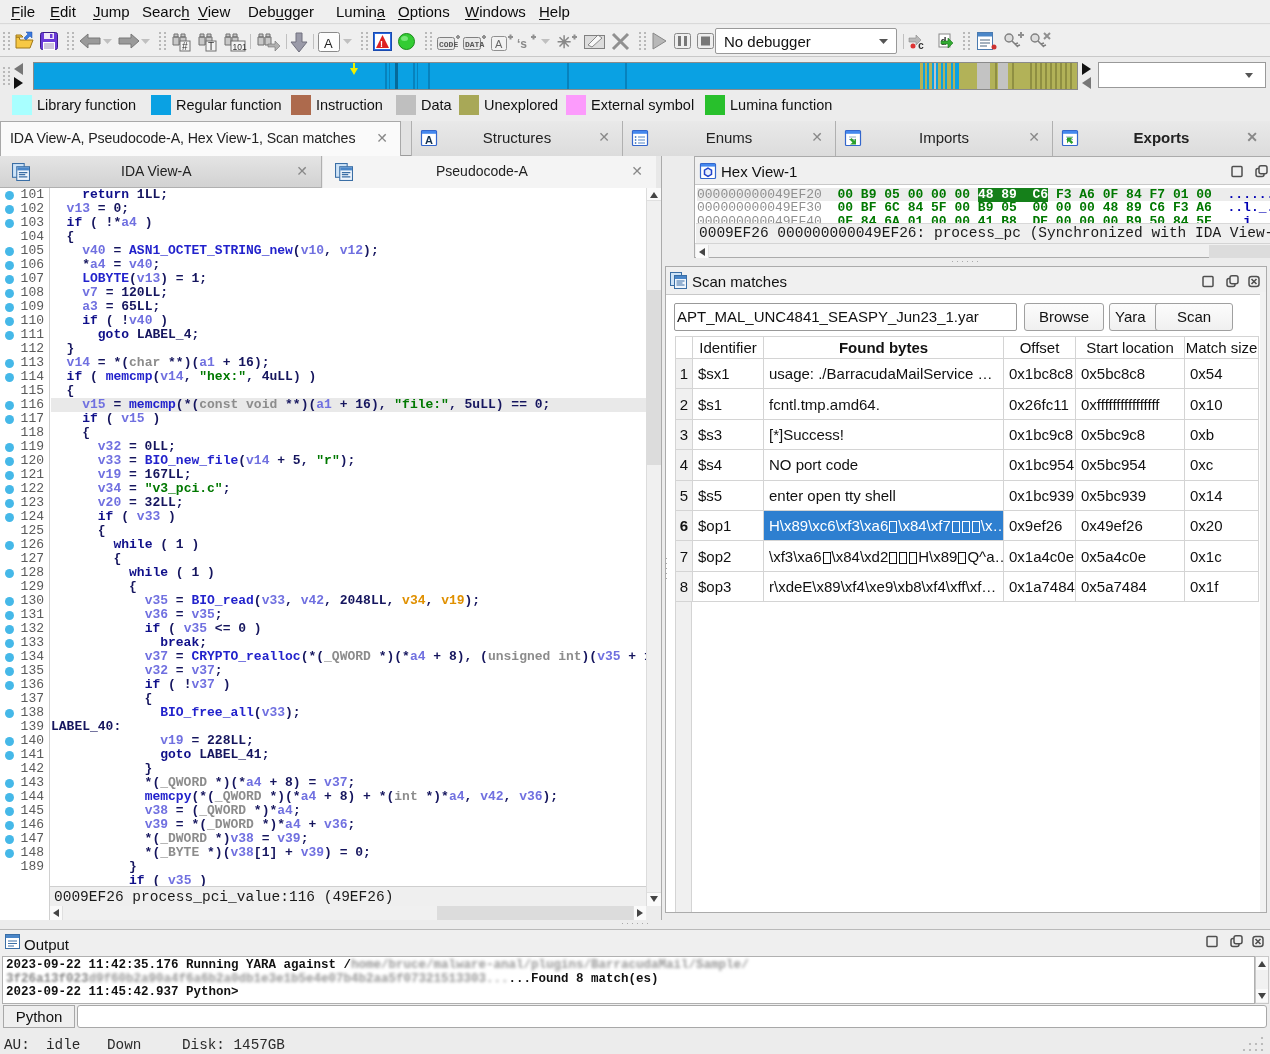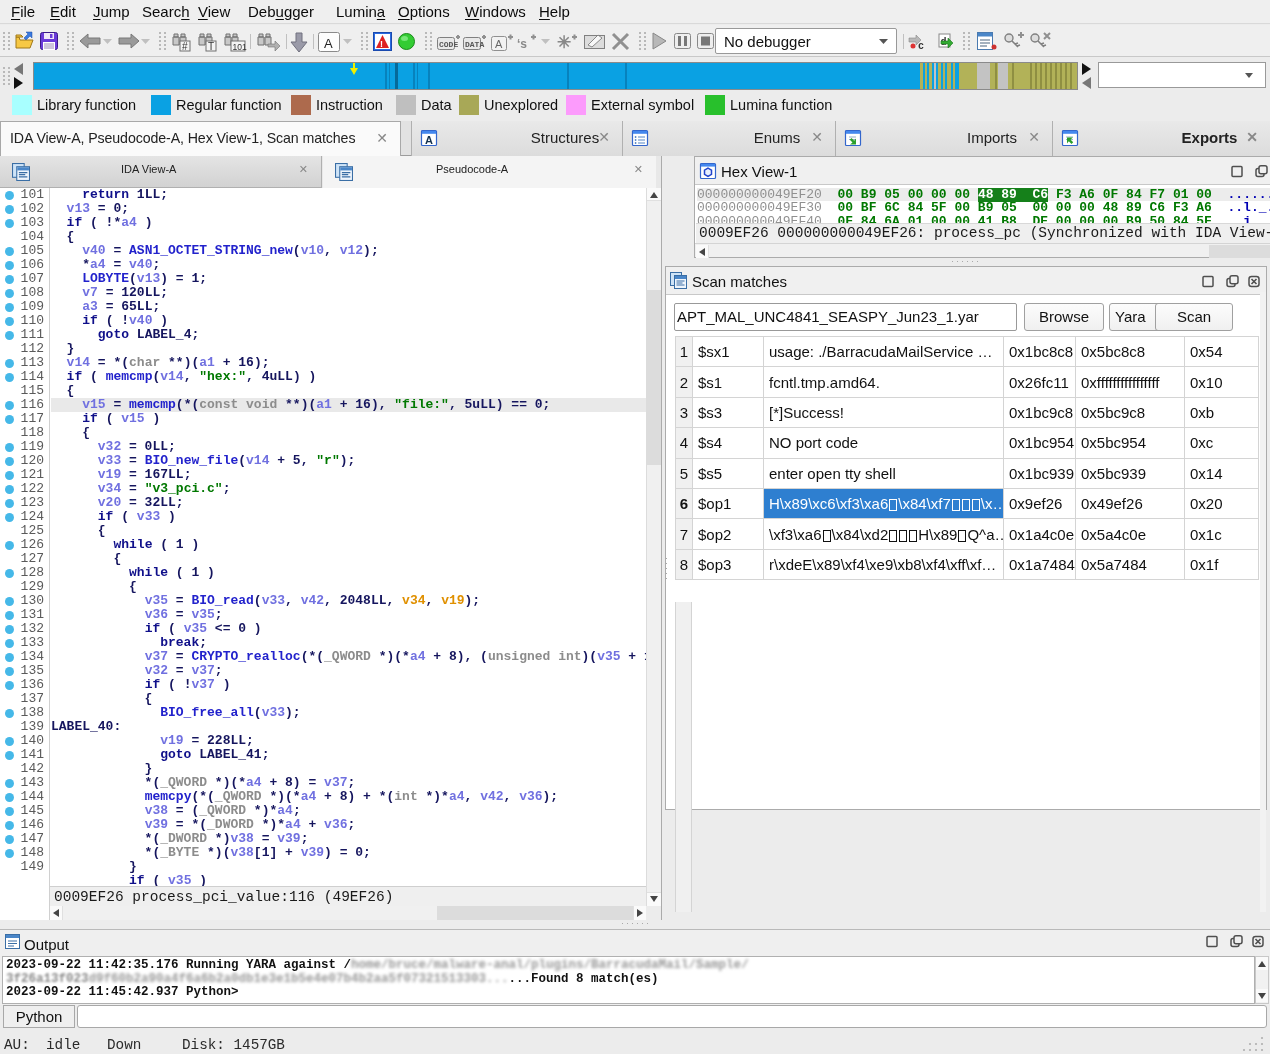--- a/index.html
+++ b/index.html
@@ -18,28 +18,28 @@
 .tsep{position:absolute;top:6px;width:4px;height:20px;background-image:radial-gradient(circle,#b9b9b9 1px,transparent 1px);background-size:4px 4px;}
 
 #band{left:33px;top:62px;width:1045px;height:28px;border:1px solid #8a8a8a;background:#0aa1e3;overflow:hidden;}
 .bseg{position:absolute;top:0;height:28px;}
 
 #legend{left:0;top:93px;width:1270px;height:26px;font-size:14.5px;color:#111;}
 .sw{position:absolute;top:2px;width:20px;height:20px;}
 #legend span{position:absolute;top:4px;}
 
 #maintabs{left:0;top:121px;width:1270px;height:35px;background:#e2e2e2;border-bottom:1px solid #9c9c9c;}
-.mtab{position:absolute;top:0;height:35px;font-size:15px;color:#222;background:linear-gradient(#e9e9e9,#dcdcdc);border-right:1px solid #b0b0b0;padding-left:48px;}
+.mtab{position:absolute;top:0;height:35px;font-size:15px;color:#222;background:linear-gradient(#e9e9e9,#dcdcdc);border-right:1px solid #b0b0b0;}
 .mtab .lbl{position:absolute;top:8px;width:100%;text-align:center;}
 .mtab .x{position:absolute;top:8px;right:12px;color:#888;font-size:14px;}
 #mtab-active{left:0;width:401px;background:#fafafa;border:1px solid #a8a8a8;border-bottom:none;height:36px;}
 #mtab-active .lbl{text-align:left;left:9px;width:380px;font-size:14.2px;letter-spacing:-0.1px;}
 
 #subtabs{left:0;top:156px;width:661px;height:32px;background:#e8e8e8;}
-.stab{position:absolute;top:0;height:32px;font-size:11px;color:#222;}
+.stab{position:absolute;top:0;height:32px;font-size:14px;color:#222;}
 
 #codewrap{left:0;top:188px;width:646px;height:698px;background:#fff;overflow:hidden;}
 #gutter{position:absolute;left:0;top:0;width:50px;height:698px;background:#fff;border-right:1px solid #d0d0d0;overflow:hidden;}
 .ln{position:absolute;left:0;width:44px;text-align:right;font-family:"Liberation Mono",monospace;font-size:13px;line-height:14px;color:#5a5a5a;}
 .dot{position:absolute;left:5px;width:9px;height:9px;border-radius:50%;background:#45b8e8;}
 #code{position:absolute;left:51px;top:0;width:1000px;font-family:"Liberation Mono",monospace;font-size:13px;line-height:14px;font-weight:bold;color:#15155e;white-space:pre;}
 #hl116{position:absolute;left:51px;top:210px;width:595px;height:14px;background:#e9e9e9;}
 .k{color:#0f0f8a;}
 .v{color:#7070e0;}
 .f{color:#2222cc;}
@@ -58,21 +58,21 @@
 .ptitle .t{position:absolute;left:26px;top:6px;}
 #hexbody{position:absolute;left:2px;top:31px;width:586px;height:35px;overflow:hidden;font-family:"Liberation Mono",monospace;font-size:13px;line-height:13.4px;font-weight:bold;white-space:pre;}
 .haddr{color:#909090;font-weight:normal;}
 .hb{color:#007800;}
 .hsel{color:#fff;background:#15801a;}
 .hascii{color:#0000b4;}
 #hexvscroll{position:absolute;left:588px;top:31px;width:12px;height:35px;background:#f0f0f0;border-left:1px solid #e0e0e0;}
 #hexstatus{position:absolute;left:1px;top:66px;width:587px;height:20px;background:#efefef;border-top:1px solid #d8d8d8;font-family:"Liberation Mono",monospace;font-size:14.5px;color:#1a1a1a;line-height:19px;white-space:pre;overflow:hidden;padding-left:3px;}
 #hexvdown{position:absolute;left:588px;top:66px;width:12px;height:20px;background:#fafafa;border:1px solid #e0e0e0;}
 #hexhscroll{position:absolute;left:0;top:86px;width:600px;height:14px;background:#f0f0f0;border-top:1px solid #d4d4d4;}
-#scanpanel{left:665px;top:266px;width:602px;height:544px;background:#fff;border:1px solid #ababab;}
+#scanpanel{left:665px;top:266px;width:602px;height:647px;background:#fff;border:1px solid #ababab;}
 #scaninput{position:absolute;left:8px;top:36px;width:343px;height:28px;border:1px solid #999;border-radius:2px;background:#fff;font-size:15px;color:#111;line-height:26px;padding-left:2px;}
 .btn{position:absolute;top:36px;height:28px;border:1px solid #a0a0a0;border-radius:3px;background:linear-gradient(#fcfcfc,#f0f0f0);font-size:15px;color:#111;text-align:center;}
 
 #stable{position:absolute;left:9px;top:69px;width:584px;font-size:15px;color:#111;border-collapse:collapse;table-layout:fixed;}
 #stable th{font-weight:normal;border:1px solid #d4d4d4;height:22px;background:#fff;}
 #stable td{border:1px solid #d4d4d4;height:30.4px;padding:0 5px;overflow:hidden;white-space:nowrap;}
 #stable td.num{background:#f0f0f0;text-align:center;padding:0;}
 .selcell{background:#2e7fd0;color:#fff;}
 
 #outpanel{left:0;top:929px;width:1270px;height:76px;background:#efefef;border-top:1px solid #b9b9b9;}
@@ -478,21 +478,21 @@
       <div class="dot" style="top:604.5px"></div>
       <div class="ln" style="top:602px">144</div>
       <div class="dot" style="top:618.5px"></div>
       <div class="ln" style="top:616px">145</div>
       <div class="dot" style="top:632.5px"></div>
       <div class="ln" style="top:630px">146</div>
       <div class="dot" style="top:646.5px"></div>
       <div class="ln" style="top:644px">147</div>
       <div class="dot" style="top:660.5px"></div>
       <div class="ln" style="top:658px">148</div>
-      <div class="ln" style="top:672px">149</div>
+      <div class="ln" style="top:672px">189</div>
     </div>
 </div>
 <div id="vscroll" class="abs">
   <div style="position:absolute;left:0;top:0;width:14px;height:13px;background:#fafafa;border-bottom:1px solid #e0e0e0;"></div>
   <div class="tri" style="left:3px;top:4px;border-left:4px solid transparent;border-right:4px solid transparent;border-bottom:6px solid #444;"></div>
   <div style="position:absolute;left:0;top:102px;width:14px;height:175px;background:#dcdcdc;"></div>
   <div style="position:absolute;left:0;top:704px;width:14px;height:14px;background:#fafafa;border-top:1px solid #e0e0e0;"></div>
   <div class="tri" style="left:3px;top:708px;border-left:4px solid transparent;border-right:4px solid transparent;border-top:6px solid #444;"></div>
 </div>
 <div id="codestatus" class="abs">0009EF26 process_pci_value:116 (49EF26)</div>
@@ -569,20 +569,28 @@
 <table id="stable">
 <colgroup>
         <col style="width:17px">
         <col style="width:71px">
         <col style="width:240px">
         <col style="width:72px">
         <col style="width:109px">
         <col style="width:74px">
       </colgroup>
 <tbody>
+        <tr>
+          <th></th>
+          <th>Identifier</th>
+          <th style="font-weight:bold">Found bytes</th>
+          <th>Offset</th>
+          <th>Start location</th>
+          <th>Match size</th>
+        </tr>
 <tr>
           <td class="num">1</td>
           <td>$sx1</td>
           <td>usage: ./BarracudaMailService …</td>
           <td>0x1bc8c8</td>
           <td>0x5bc8c8</td>
           <td>0x54</td>
         </tr>
 <tr>
           <td class="num">2</td>

